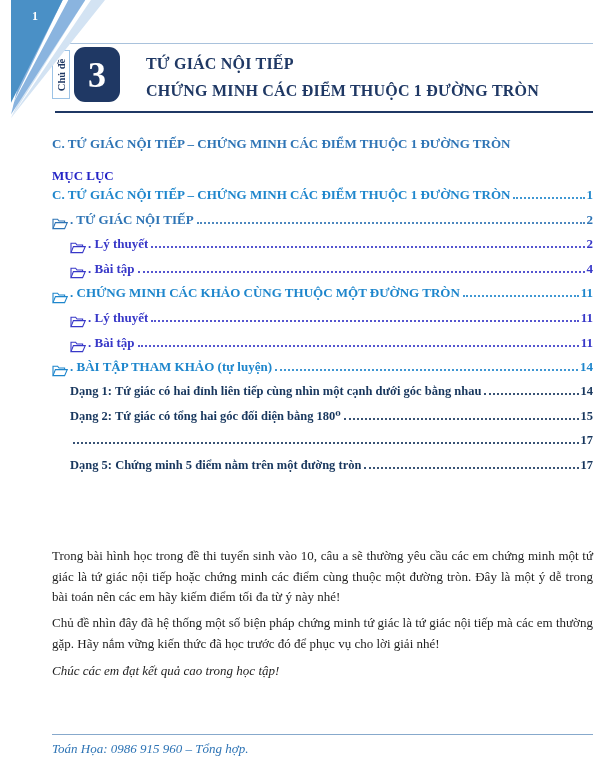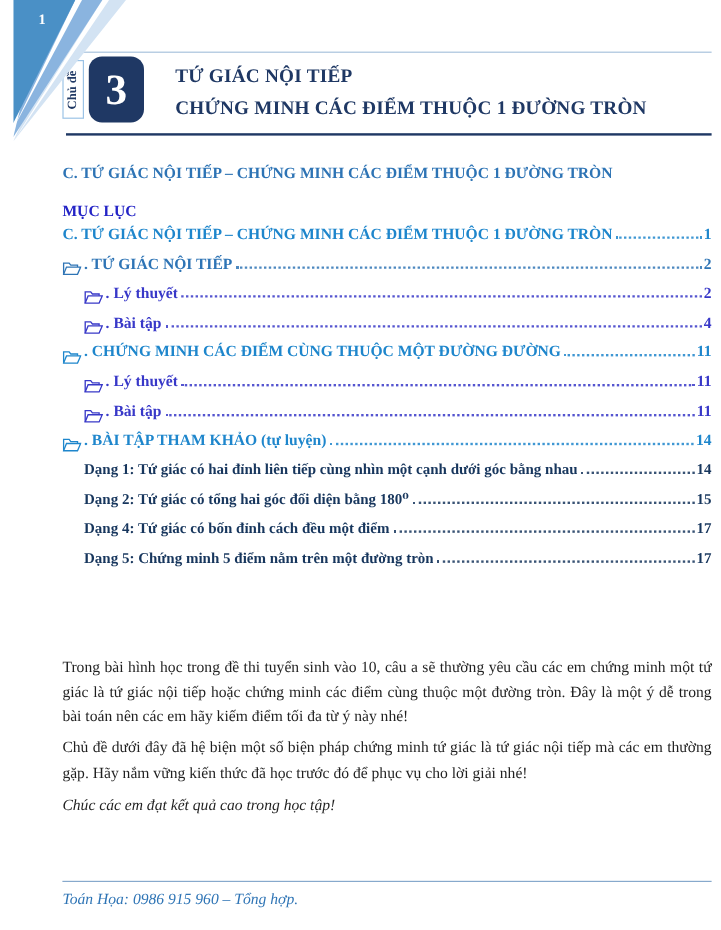--- a/index.html
+++ b/index.html
@@ -132,21 +132,21 @@
           <span class="toc-leader"></span>
           <span class="toc-page">4</span>
         </div>
         <div class="toc-row ind0 st-azure">
           <span class="toc-icon">
             <svg width="16" height="12" viewBox="0 0 16 12">
               <path d="M1 10.6 L1 1.2 L5.6 1.2 L7 3 L12.6 3 L12.6 4.4" fill="none" stroke="currentColor" stroke-width="1.1"></path>
               <path d="M3.4 4.6 L15.2 4.6 L12.6 10.6 L1 10.6 Z" fill="#fff" stroke="currentColor" stroke-width="1.1"></path>
             </svg>
           </span>
-          <span class="toc-label">. CHỨNG MINH CÁC ĐIỂM CÙNG THUỘC MỘT ĐƯỜNG ĐƯỜNG</span>
+          <span class="toc-label">. CHỨNG MINH CÁC KHẢO CÙNG THUỘC MỘT ĐƯỜNG TRÒN</span>
           <span class="toc-leader"></span>
           <span class="toc-page">11</span>
         </div>
         <div class="toc-row ind1 st-indigo">
           <span class="toc-icon">
             <svg width="16" height="12" viewBox="0 0 16 12">
               <path d="M1 10.6 L1 1.2 L5.6 1.2 L7 3 L12.6 3 L12.6 4.4" fill="none" stroke="currentColor" stroke-width="1.1"></path>
               <path d="M3.4 4.6 L15.2 4.6 L12.6 10.6 L1 10.6 Z" fill="#fff" stroke="currentColor" stroke-width="1.1"></path>
             </svg>
           </span>
@@ -180,32 +180,31 @@
           <span class="toc-label">Dạng 1: Tứ giác có hai đỉnh liên tiếp cùng nhìn một cạnh dưới góc bằng nhau</span>
           <span class="toc-leader"></span>
           <span class="toc-page">14</span>
         </div>
         <div class="toc-row ind1 st-dang">
           <span class="toc-label">Dạng 2: Tứ giác có tổng hai góc đối diện bằng 180⁰</span>
           <span class="toc-leader"></span>
           <span class="toc-page">15</span>
         </div>
         <div class="toc-row ind1 st-dang">
-          <span class="toc-label">Dạng 4: Tứ giác có bốn đỉnh cách đều một điểm</span>
           <span class="toc-leader"></span>
           <span class="toc-page">17</span>
         </div>
         <div class="toc-row ind1 st-dang">
           <span class="toc-label">Dạng 5: Chứng minh 5 điểm nằm trên một đường tròn</span>
           <span class="toc-leader"></span>
           <span class="toc-page">17</span>
         </div>
       </div>
 
     <p class="body-p p1">Trong bài hình học trong đề thi tuyển sinh vào 10, câu a sẽ thường yêu cầu các em chứng minh một tứ giác là tứ giác nội tiếp hoặc chứng minh các điểm cùng thuộc một đường tròn. Đây là một ý dễ trong bài toán nên các em hãy kiếm điểm tối đa từ ý này nhé!</p>
-    <p class="body-p p2">Chủ đề dưới đây đã hệ biện một số biện pháp chứng minh tứ giác là tứ giác nội tiếp mà các em thường gặp. Hãy nắm vững kiến thức đã học trước đó để phục vụ cho lời giải nhé!</p>
+    <p class="body-p p2">Chủ đề nhìn đây đã hệ thống một số biện pháp chứng minh tứ giác là tứ giác nội tiếp mà các em thường gặp. Hãy nắm vững kiến thức đã học trước đó để phục vụ cho lời giải nhé!</p>
     <p class="closing">Chúc các em đạt kết quả cao trong học tập!</p>
   </div>
 
   <div class="footer-rule"></div>
   <div class="footer-text">Toán Họa: 0986 915 960 – Tổng hợp.</div>
 
 </div>
 
 </body></html>

